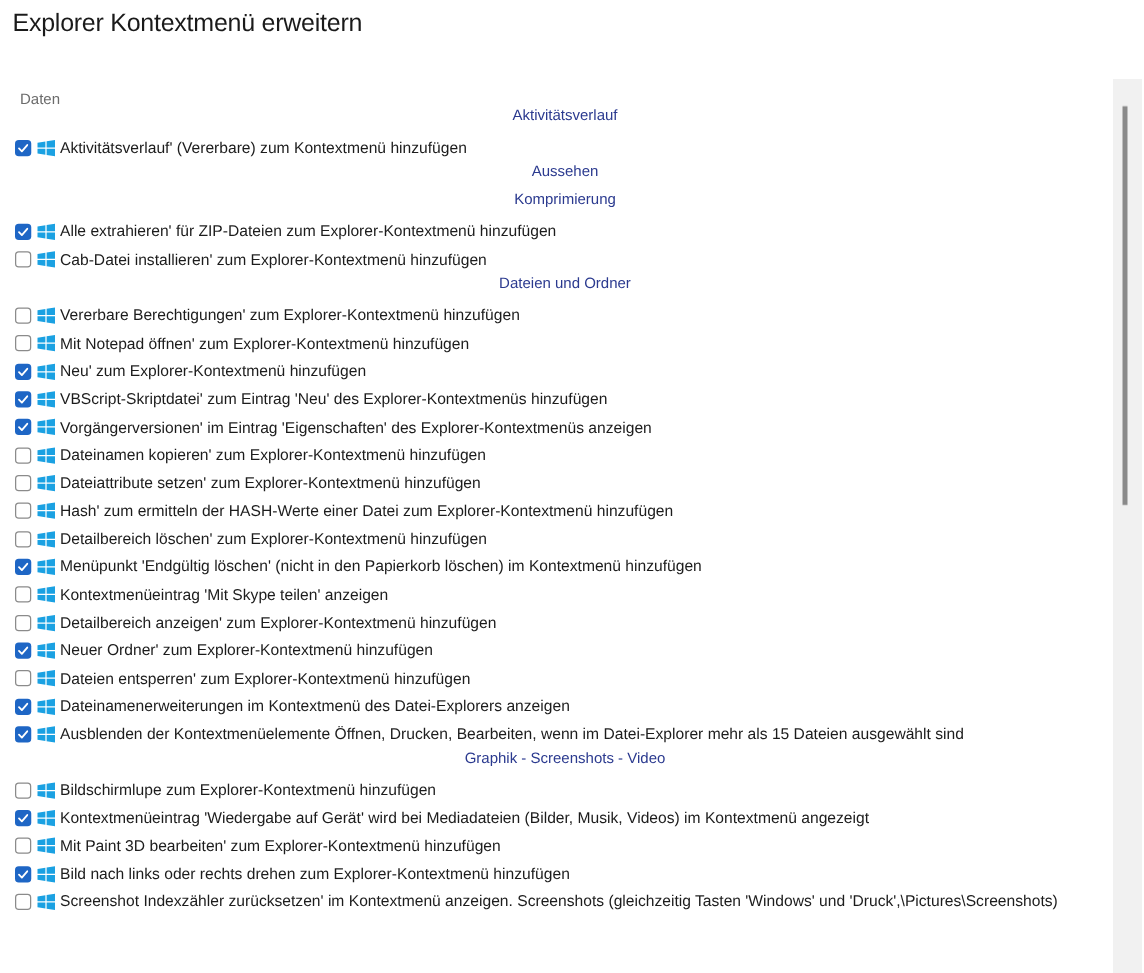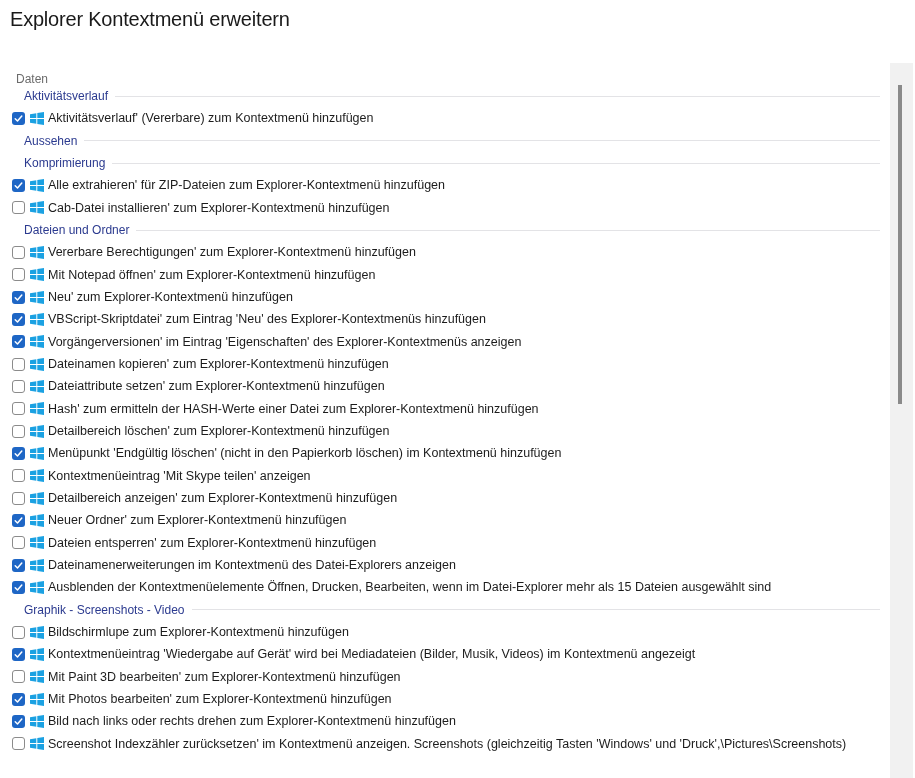--- a/index.html
+++ b/index.html
@@ -11,21 +11,21 @@
   }
   .page-title {
     margin:8px 0 0 10px; font-size:20px; font-weight:normal; color:#1a1a1a;
     letter-spacing:-0.2px;
   }
   .section-label {
     margin:41px 0 0 16px; font-size:12px; color:#6b6b6b; height:14px;
   }
   .groups { margin-top:-1px; }
   .line { height:22.33px; display:flex; align-items:center; white-space:nowrap; }
-  .group-row { padding-left:24px; padding-right:35px; }
+  .group-row { padding-left:24px; padding-right:35px;flex-direction:column; }
   .group-label { font-size:12px; color:var(--header); }
   .group-divider { flex:1; border-top:1px solid var(--divider); margin-left:7px; height:0; }
   .item-row { padding-left:12px; }
   .cb { width:13px; height:13px; border-radius:3px; flex:0 0 13px;
         display:inline-flex; align-items:center; justify-content:center; }
   .cb.checked { background:var(--accent); }
   .cb.unchecked { background:#ffffff; border:1px solid var(--cb-border); }
   .cb svg { display:block; }
   .winlogo { width:16px; height:15px; margin-left:4px; flex:0 0 16px; }
   .item-label { margin-left:3px; font-size:12.5px; color:var(--rowtext); }
@@ -327,34 +327,20 @@
         <svg viewBox="0 0 12 12" width="11" height="11">
           <path d="M2.4,6.3 L4.9,8.8 L9.6,3.3" fill="none" stroke="#ffffff" stroke-width="1.6" stroke-linecap="round" stroke-linejoin="round"></path>
         </svg>
       </span>
       <svg viewBox="0 0 16 15" class="winlogo">
         <polygon points="1,3.2 7.3,2.2 7.3,7 1,7" fill="var(--winblue)"></polygon>
         <polygon points="8.3,2 15,1 15,7 8.3,7" fill="var(--winblue)"></polygon>
         <polygon points="1,8 7.3,8 7.3,12.8 1,11.8" fill="var(--winblue)"></polygon>
         <polygon points="8.3,8 15,8 15,14 8.3,13" fill="var(--winblue)"></polygon>
       </svg>
-      <span class="item-label">Mit Photos bearbeiten' zum Explorer-Kontextmenü hinzufügen</span>
-    </div>
-    <div class="line item-row">
-      <span class="cb checked">
-        <svg viewBox="0 0 12 12" width="11" height="11">
-          <path d="M2.4,6.3 L4.9,8.8 L9.6,3.3" fill="none" stroke="#ffffff" stroke-width="1.6" stroke-linecap="round" stroke-linejoin="round"></path>
-        </svg>
-      </span>
-      <svg viewBox="0 0 16 15" class="winlogo">
-        <polygon points="1,3.2 7.3,2.2 7.3,7 1,7" fill="var(--winblue)"></polygon>
-        <polygon points="8.3,2 15,1 15,7 8.3,7" fill="var(--winblue)"></polygon>
-        <polygon points="1,8 7.3,8 7.3,12.8 1,11.8" fill="var(--winblue)"></polygon>
-        <polygon points="8.3,8 15,8 15,14 8.3,13" fill="var(--winblue)"></polygon>
-      </svg>
       <span class="item-label">Bild nach links oder rechts drehen zum Explorer-Kontextmenü hinzufügen</span>
     </div>
     <div class="line item-row">
       <span class="cb unchecked"></span>
       <svg viewBox="0 0 16 15" class="winlogo">
         <polygon points="1,3.2 7.3,2.2 7.3,7 1,7" fill="var(--winblue)"></polygon>
         <polygon points="8.3,2 15,1 15,7 8.3,7" fill="var(--winblue)"></polygon>
         <polygon points="1,8 7.3,8 7.3,12.8 1,11.8" fill="var(--winblue)"></polygon>
         <polygon points="8.3,8 15,8 15,14 8.3,13" fill="var(--winblue)"></polygon>
       </svg>

